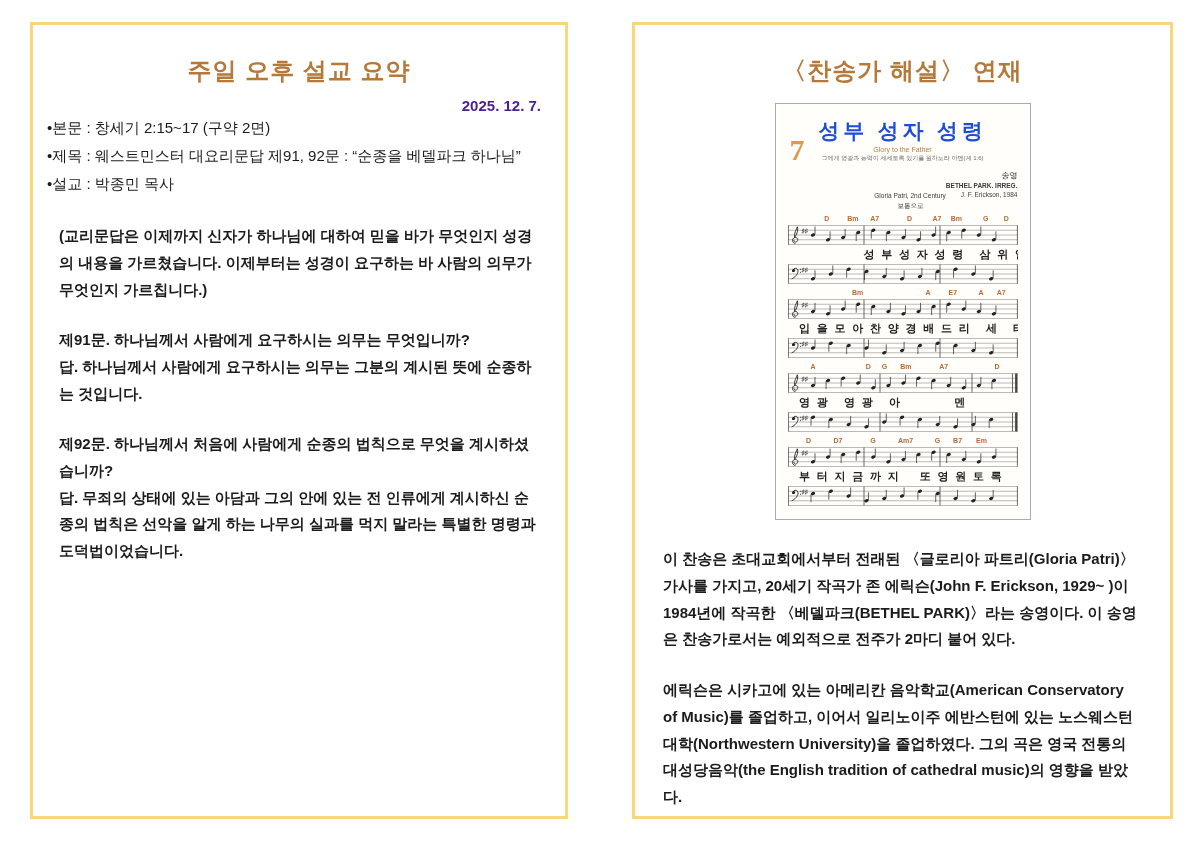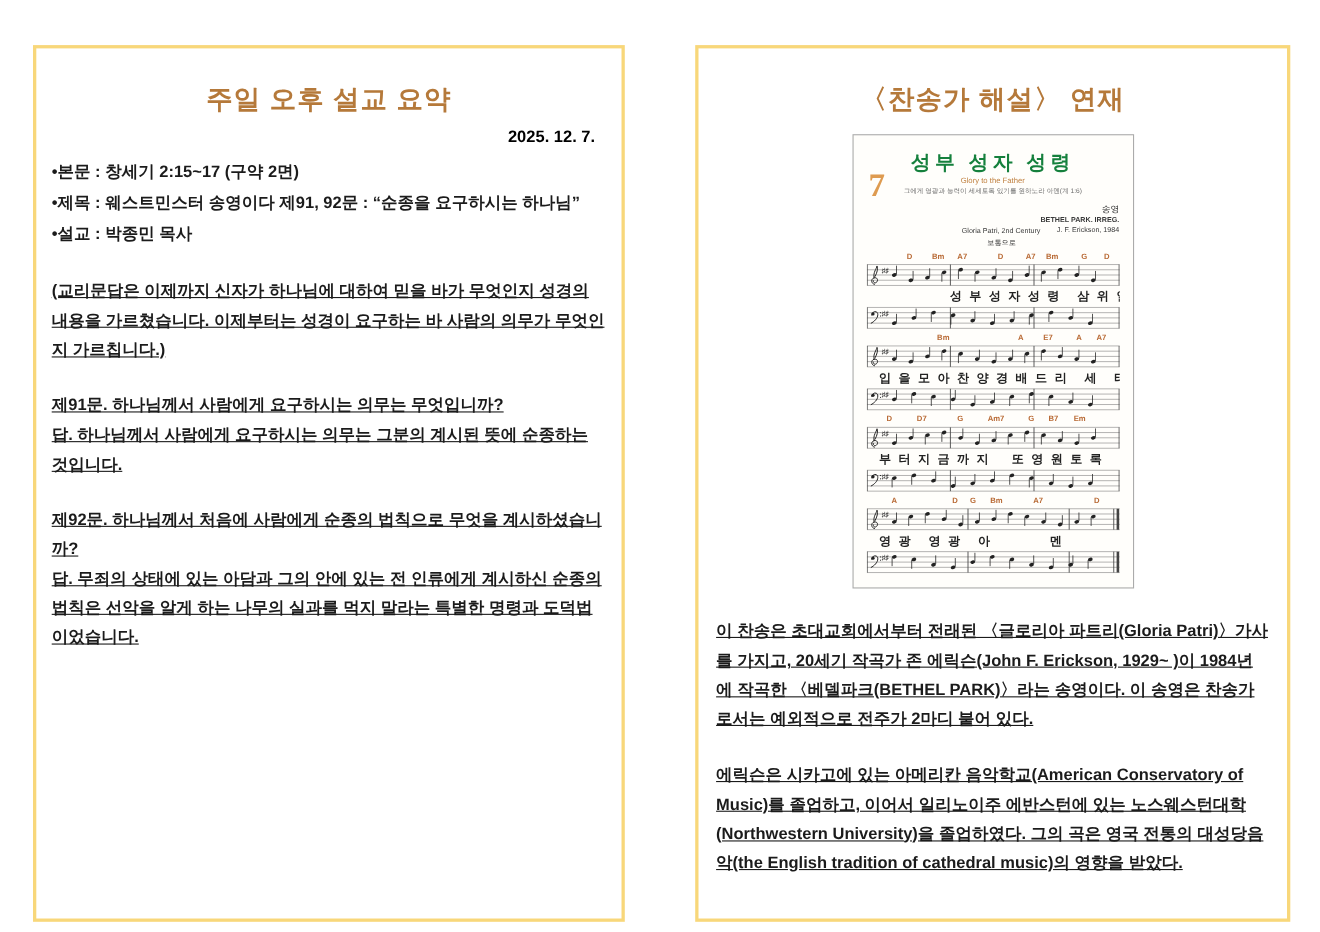--- a/index.html
+++ b/index.html
@@ -2,37 +2,37 @@
 <html><head>
 <meta charset="utf-8">
 <style>
   html,body{margin:0;padding:0;}
   body{
     width:1200px;height:847px;background:#ffffff;position:relative;
     font-family:"Liberation Sans","DejaVu Sans",sans-serif;color:#1b1b1b;
     overflow:hidden;
   }
   .page{
-    position:absolute;top:41px;height:797px;box-sizing:border-box;
+    position:absolute;top:22px;height:797px;box-sizing:border-box;
     border:3px solid #F8D77A;background:#fff;
   }
   .page-left{left:30px;width:538px;}
   .page-right{left:632px;width:541px;}
 
   .doc-title{
     margin:30px 10px 0;text-align:center;
     font-size:24px;font-weight:bold;color:#B5793A;letter-spacing:1px;
   }
   .lp-date{
     margin:10px 24px 0 0;text-align:right;
-    font-size:15px;font-weight:600;color:#000000;
-  }
-  .lp-meta{margin:10px 14px 0;font-size:15px;font-weight:700;line-height:1.85;}
+    font-size:15px;font-weight:600;color:#4c1d95;
+  }
+  .lp-meta{margin:0 14px 0;font-size:15px;font-weight:400;line-height:1.85;}
   .lp-paras{margin:26px 14px 0;font-size:15px;font-weight:600;line-height:1.78;}
-  .para{margin:0 0 24px;white-space:pre-line;text-decoration:underline;}
+  .para{margin:0 12px 24px;white-space:pre-line;}
   .meta-line{white-space:pre-line;}
 
   .rp-subtitle{
     margin:8px 0 0;text-align:center;
     font-size:15px;font-weight:bold;color:#C07A2E;
   }
   .rp-paras{margin:26px 16px 0;font-size:15px;font-weight:600;line-height:1.78;}
 
   
   .sheet{
@@ -41,21 +41,21 @@
     padding:10px 12px 12px;position:relative;
   }
   .sheet-head{position:relative;text-align:center;}
   .sheet-number{
     position:absolute;left:2px;top:18px;
     font-family:"Liberation Serif","DejaVu Serif",serif;
     font-size:30px;font-weight:bold;color:#DE9B50;line-height:1;
   }
   .sheet-title{
     margin-top:3px;font-family:"Liberation Serif","DejaVu Serif",serif;
-    font-size:18px;font-weight:bold;letter-spacing:4px;color:#15803d;
+    font-size:21px;font-weight:bold;letter-spacing:4px;color:#1d4ed8;
   }
   .sheet-sub-en{font-size:7px;color:#C08040;margin-top:1px;}
   .sheet-scripture{font-size:6px;color:#6b6b6b;margin-top:1px;}
   .sheet-byline{
     display:flex;justify-content:flex-end;align-items:flex-end;
     margin-top:7px;font-size:6.5px;color:#3a3a3a;
   }
   .sheet-credits{text-align:right;line-height:1.4;}
   .sheet-category{display:block;font-size:8px;color:#2a2a2a;}
   .sheet-tune{display:block;font-weight:bold;}
@@ -73,21 +73,21 @@
   }
 </style>
 </head>
 <body>
 
 <div class="page page-left">
   <h1 class="doc-title">주일 오후 설교 요약</h1>
   <div class="lp-date">2025. 12. 7.</div>
   <div class="lp-meta">
       <div class="meta-line">•본문 : 창세기 2:15~17 (구약 2면)</div>
-      <div class="meta-line">•제목 : 웨스트민스터 송영이다 제91, 92문 : “순종을 요구하시는 하나님”</div>
+      <div class="meta-line">•제목 : 웨스트민스터 대요리문답 제91, 92문 : “순종을 베델파크 하나님”</div>
       <div class="meta-line">•설교 : 박종민 목사</div>
     </div>
   <div class="lp-paras">
       <div class="para">(교리문답은 이제까지 신자가 하나님에 대하여 믿을 바가 무엇인지 성경의 내용을 가르쳤습니다. 이제부터는 성경이 요구하는 바 사람의 의무가 무엇인지 가르칩니다.)</div>
       <div class="para">제91문. 하나님께서 사람에게 요구하시는 의무는 무엇입니까?
 답. 하나님께서 사람에게 요구하시는 의무는 그분의 계시된 뜻에 순종하는 것입니다.</div>
       <div class="para">제92문. 하나님께서 처음에 사람에게 순종의 법칙으로 무엇을 계시하셨습니까?
 답. 무죄의 상태에 있는 아담과 그의 안에 있는 전 인류에게 계시하신 순종의 법칙은 선악을 알게 하는 나무의 실과를 먹지 말라는 특별한 명령과 도덕법이었습니다.</div>
     </div>
 </div>
@@ -276,107 +276,20 @@
             <ellipse cx="131.9090909090909" cy="8.6" rx="2.2" ry="1.6" transform="rotate(-18 131.9090909090909 8.6)" fill="#222"></ellipse>
             <line x1="129.9090909090909" y1="9.2" x2="129.9090909090909" y2="17.1" stroke="#222" stroke-width="0.7"></line>
             <ellipse cx="149.72727272727272" cy="6.2" rx="2.2" ry="1.6" transform="rotate(-18 149.72727272727272 6.2)" fill="#222"></ellipse>
             <line x1="147.72727272727272" y1="6.8" x2="147.72727272727272" y2="14.7" stroke="#222" stroke-width="0.7"></line>
             <ellipse cx="167.54545454545453" cy="8.6" rx="2.2" ry="1.6" transform="rotate(-18 167.54545454545453 8.6)" fill="#222"></ellipse>
             <line x1="165.54545454545453" y1="9.2" x2="165.54545454545453" y2="17.1" stroke="#222" stroke-width="0.7"></line>
             <ellipse cx="185.36363636363635" cy="13.4" rx="2.2" ry="1.6" transform="rotate(-18 185.36363636363635 13.4)" fill="#222"></ellipse>
             <line x1="187.36363636363635" y1="12.8" x2="187.36363636363635" y2="4.9" stroke="#222" stroke-width="0.7"></line>
             <ellipse cx="203.18181818181816" cy="15.8" rx="2.2" ry="1.6" transform="rotate(-18 203.18181818181816 15.8)" fill="#222"></ellipse>
             <line x1="205.18181818181816" y1="15.200000000000001" x2="205.18181818181816" y2="7.300000000000001" stroke="#222" stroke-width="0.7"></line>
-          </svg>
-        </div>
-        <div class="system">
-          <div class="chordrow">
-            <span style="left: 8%;">D</span>
-            <span style="left: 20%;">D7</span>
-            <span style="left: 36%;">G</span>
-            <span style="left: 48%;">Am7</span>
-            <span style="left: 64%;">G</span>
-            <span style="left: 72%;">B7</span>
-            <span style="left: 82%;">Em</span>
-          </div>
-          <svg viewBox="0 0 230 22" class="staff">
-            <line x1="0" y1="1.5" x2="230" y2="1.5" stroke="#666" stroke-width="0.45"></line>
-            <line x1="0" y1="6.25" x2="230" y2="6.25" stroke="#666" stroke-width="0.45"></line>
-            <line x1="0" y1="11" x2="230" y2="11" stroke="#666" stroke-width="0.45"></line>
-            <line x1="0" y1="15.75" x2="230" y2="15.75" stroke="#666" stroke-width="0.45"></line>
-            <line x1="0" y1="20.5" x2="230" y2="20.5" stroke="#666" stroke-width="0.45"></line>
-            <line x1="0.4" y1="1.5" x2="0.4" y2="20.5" stroke="#444" stroke-width="0.8"></line>
-            <path d="M7 19.5 C3.8 19 3.5 14.5 6.6 13.6 C9.3 12.9 10.6 15.4 9.2 17.2 C7.8 19 5.6 18 5.9 16.2 M6.6 13.6 C5.6 8.5 8.8 5.5 9.3 2.8 C10.2 5.2 9.6 8.8 7.4 12.4" fill="none" stroke="#222" stroke-width="0.9" stroke-linecap="round"></path>
-            <text x="13.5" y="9" font-size="6.5" fill="#222">♯♯</text>
-            <line x1="76" y1="1.5" x2="76" y2="20.5" stroke="#444" stroke-width="0.8"></line>
-            <line x1="152" y1="1.5" x2="152" y2="20.5" stroke="#444" stroke-width="0.8"></line>
-            <line x1="229.4" y1="1.5" x2="229.4" y2="20.5" stroke="#444" stroke-width="0.8"></line>
-            <ellipse cx="25" cy="15.8" rx="2.2" ry="1.6" transform="rotate(-18 25 15.8)" fill="#222"></ellipse>
-            <line x1="27" y1="15.200000000000001" x2="27" y2="7.300000000000001" stroke="#222" stroke-width="0.7"></line>
-            <ellipse cx="40.07692307692308" cy="11" rx="2.2" ry="1.6" transform="rotate(-18 40.07692307692308 11)" fill="#222"></ellipse>
-            <line x1="42.07692307692308" y1="10.4" x2="42.07692307692308" y2="2.5" stroke="#222" stroke-width="0.7"></line>
-            <ellipse cx="55.15384615384615" cy="8.6" rx="2.2" ry="1.6" transform="rotate(-18 55.15384615384615 8.6)" fill="#222"></ellipse>
-            <line x1="53.15384615384615" y1="9.2" x2="53.15384615384615" y2="17.1" stroke="#222" stroke-width="0.7"></line>
-            <ellipse cx="70.23076923076923" cy="6.2" rx="2.2" ry="1.6" transform="rotate(-18 70.23076923076923 6.2)" fill="#222"></ellipse>
-            <line x1="68.23076923076923" y1="6.8" x2="68.23076923076923" y2="14.7" stroke="#222" stroke-width="0.7"></line>
-            <ellipse cx="85.3076923076923" cy="11" rx="2.2" ry="1.6" transform="rotate(-18 85.3076923076923 11)" fill="#222"></ellipse>
-            <line x1="87.3076923076923" y1="10.4" x2="87.3076923076923" y2="2.5" stroke="#222" stroke-width="0.7"></line>
-            <ellipse cx="100.38461538461539" cy="15.8" rx="2.2" ry="1.6" transform="rotate(-18 100.38461538461539 15.8)" fill="#222"></ellipse>
-            <line x1="102.38461538461539" y1="15.200000000000001" x2="102.38461538461539" y2="7.300000000000001" stroke="#222" stroke-width="0.7"></line>
-            <ellipse cx="115.46153846153845" cy="13.4" rx="2.2" ry="1.6" transform="rotate(-18 115.46153846153845 13.4)" fill="#222"></ellipse>
-            <line x1="117.46153846153845" y1="12.8" x2="117.46153846153845" y2="4.9" stroke="#222" stroke-width="0.7"></line>
-            <ellipse cx="130.53846153846155" cy="8.6" rx="2.2" ry="1.6" transform="rotate(-18 130.53846153846155 8.6)" fill="#222"></ellipse>
-            <line x1="128.53846153846155" y1="9.2" x2="128.53846153846155" y2="17.1" stroke="#222" stroke-width="0.7"></line>
-            <ellipse cx="145.6153846153846" cy="6.2" rx="2.2" ry="1.6" transform="rotate(-18 145.6153846153846 6.2)" fill="#222"></ellipse>
-            <line x1="143.6153846153846" y1="6.8" x2="143.6153846153846" y2="14.7" stroke="#222" stroke-width="0.7"></line>
-            <ellipse cx="160.69230769230768" cy="8.6" rx="2.2" ry="1.6" transform="rotate(-18 160.69230769230768 8.6)" fill="#222"></ellipse>
-            <line x1="158.69230769230768" y1="9.2" x2="158.69230769230768" y2="17.1" stroke="#222" stroke-width="0.7"></line>
-            <ellipse cx="175.76923076923077" cy="13.4" rx="2.2" ry="1.6" transform="rotate(-18 175.76923076923077 13.4)" fill="#222"></ellipse>
-            <line x1="177.76923076923077" y1="12.8" x2="177.76923076923077" y2="4.9" stroke="#222" stroke-width="0.7"></line>
-            <ellipse cx="190.84615384615384" cy="15.8" rx="2.2" ry="1.6" transform="rotate(-18 190.84615384615384 15.8)" fill="#222"></ellipse>
-            <line x1="192.84615384615384" y1="15.200000000000001" x2="192.84615384615384" y2="7.300000000000001" stroke="#222" stroke-width="0.7"></line>
-            <ellipse cx="205.9230769230769" cy="11" rx="2.2" ry="1.6" transform="rotate(-18 205.9230769230769 11)" fill="#222"></ellipse>
-            <line x1="207.9230769230769" y1="10.4" x2="207.9230769230769" y2="2.5" stroke="#222" stroke-width="0.7"></line>
-          </svg>
-          <div class="lyricrow" style="padding-left: 5%;">부 터 지 금 까 지    또 영 원 토 록</div>
-          <svg viewBox="0 0 230 22" class="staff">
-            <line x1="0" y1="1.5" x2="230" y2="1.5" stroke="#666" stroke-width="0.45"></line>
-            <line x1="0" y1="6.25" x2="230" y2="6.25" stroke="#666" stroke-width="0.45"></line>
-            <line x1="0" y1="11" x2="230" y2="11" stroke="#666" stroke-width="0.45"></line>
-            <line x1="0" y1="15.75" x2="230" y2="15.75" stroke="#666" stroke-width="0.45"></line>
-            <line x1="0" y1="20.5" x2="230" y2="20.5" stroke="#666" stroke-width="0.45"></line>
-            <line x1="0.4" y1="1.5" x2="0.4" y2="20.5" stroke="#444" stroke-width="0.8"></line>
-            <circle cx="5.6" cy="7.4" r="1.5" fill="#222"></circle>
-            <path d="M4.5 8.5 C4.5 4.5 10 4 10 8 C10 11.5 6.5 14.5 4 15.8 M12.5 6.2 L12.5 6.4 M12.5 9.2 L12.5 9.4" fill="none" stroke="#222" stroke-width="0.9" stroke-linecap="round"></path>
-            <text x="13.5" y="9" font-size="6.5" fill="#222">♯♯</text>
-            <line x1="76" y1="1.5" x2="76" y2="20.5" stroke="#444" stroke-width="0.8"></line>
-            <line x1="152" y1="1.5" x2="152" y2="20.5" stroke="#444" stroke-width="0.8"></line>
-            <line x1="229.4" y1="1.5" x2="229.4" y2="20.5" stroke="#444" stroke-width="0.8"></line>
-            <ellipse cx="25" cy="8.6" rx="2.2" ry="1.6" transform="rotate(-18 25 8.6)" fill="#222"></ellipse>
-            <line x1="23" y1="9.2" x2="23" y2="17.1" stroke="#222" stroke-width="0.7"></line>
-            <ellipse cx="42.81818181818181" cy="6.2" rx="2.2" ry="1.6" transform="rotate(-18 42.81818181818181 6.2)" fill="#222"></ellipse>
-            <line x1="40.81818181818181" y1="6.8" x2="40.81818181818181" y2="14.7" stroke="#222" stroke-width="0.7"></line>
-            <ellipse cx="60.63636363636363" cy="11" rx="2.2" ry="1.6" transform="rotate(-18 60.63636363636363 11)" fill="#222"></ellipse>
-            <line x1="62.63636363636363" y1="10.4" x2="62.63636363636363" y2="2.5" stroke="#222" stroke-width="0.7"></line>
-            <ellipse cx="78.45454545454545" cy="15.8" rx="2.2" ry="1.6" transform="rotate(-18 78.45454545454545 15.8)" fill="#222"></ellipse>
-            <line x1="80.45454545454545" y1="15.200000000000001" x2="80.45454545454545" y2="7.300000000000001" stroke="#222" stroke-width="0.7"></line>
-            <ellipse cx="96.27272727272727" cy="13.4" rx="2.2" ry="1.6" transform="rotate(-18 96.27272727272727 13.4)" fill="#222"></ellipse>
-            <line x1="98.27272727272727" y1="12.8" x2="98.27272727272727" y2="4.9" stroke="#222" stroke-width="0.7"></line>
-            <ellipse cx="114.09090909090908" cy="11" rx="2.2" ry="1.6" transform="rotate(-18 114.09090909090908 11)" fill="#222"></ellipse>
-            <line x1="116.09090909090908" y1="10.4" x2="116.09090909090908" y2="2.5" stroke="#222" stroke-width="0.7"></line>
-            <ellipse cx="131.9090909090909" cy="6.2" rx="2.2" ry="1.6" transform="rotate(-18 131.9090909090909 6.2)" fill="#222"></ellipse>
-            <line x1="129.9090909090909" y1="6.8" x2="129.9090909090909" y2="14.7" stroke="#222" stroke-width="0.7"></line>
-            <ellipse cx="149.72727272727272" cy="8.6" rx="2.2" ry="1.6" transform="rotate(-18 149.72727272727272 8.6)" fill="#222"></ellipse>
-            <line x1="147.72727272727272" y1="9.2" x2="147.72727272727272" y2="17.1" stroke="#222" stroke-width="0.7"></line>
-            <ellipse cx="167.54545454545453" cy="13.4" rx="2.2" ry="1.6" transform="rotate(-18 167.54545454545453 13.4)" fill="#222"></ellipse>
-            <line x1="169.54545454545453" y1="12.8" x2="169.54545454545453" y2="4.9" stroke="#222" stroke-width="0.7"></line>
-            <ellipse cx="185.36363636363635" cy="15.8" rx="2.2" ry="1.6" transform="rotate(-18 185.36363636363635 15.8)" fill="#222"></ellipse>
-            <line x1="187.36363636363635" y1="15.200000000000001" x2="187.36363636363635" y2="7.300000000000001" stroke="#222" stroke-width="0.7"></line>
-            <ellipse cx="203.18181818181816" cy="13.4" rx="2.2" ry="1.6" transform="rotate(-18 203.18181818181816 13.4)" fill="#222"></ellipse>
-            <line x1="205.18181818181816" y1="12.8" x2="205.18181818181816" y2="4.9" stroke="#222" stroke-width="0.7"></line>
           </svg>
         </div>
         <div class="system">
           <div class="chordrow">
             <span style="left: 10%;">A</span>
             <span style="left: 34%;">D</span>
             <span style="left: 41%;">G</span>
             <span style="left: 49%;">Bm</span>
             <span style="left: 66%;">A7</span>
             <span style="left: 90%;">D</span>
@@ -453,20 +366,107 @@
             <ellipse cx="149.72727272727272" cy="13.4" rx="2.2" ry="1.6" transform="rotate(-18 149.72727272727272 13.4)" fill="#222"></ellipse>
             <line x1="151.72727272727272" y1="12.8" x2="151.72727272727272" y2="4.9" stroke="#222" stroke-width="0.7"></line>
             <ellipse cx="167.54545454545453" cy="15.8" rx="2.2" ry="1.6" transform="rotate(-18 167.54545454545453 15.8)" fill="#222"></ellipse>
             <line x1="169.54545454545453" y1="15.200000000000001" x2="169.54545454545453" y2="7.300000000000001" stroke="#222" stroke-width="0.7"></line>
             <ellipse cx="185.36363636363635" cy="13.4" rx="2.2" ry="1.6" transform="rotate(-18 185.36363636363635 13.4)" fill="#222"></ellipse>
             <line x1="187.36363636363635" y1="12.8" x2="187.36363636363635" y2="4.9" stroke="#222" stroke-width="0.7"></line>
             <ellipse cx="203.18181818181816" cy="8.6" rx="2.2" ry="1.6" transform="rotate(-18 203.18181818181816 8.6)" fill="#222"></ellipse>
             <line x1="201.18181818181816" y1="9.2" x2="201.18181818181816" y2="17.1" stroke="#222" stroke-width="0.7"></line>
           </svg>
         </div>
+        <div class="system">
+          <div class="chordrow">
+            <span style="left: 8%;">D</span>
+            <span style="left: 20%;">D7</span>
+            <span style="left: 36%;">G</span>
+            <span style="left: 48%;">Am7</span>
+            <span style="left: 64%;">G</span>
+            <span style="left: 72%;">B7</span>
+            <span style="left: 82%;">Em</span>
+          </div>
+          <svg viewBox="0 0 230 22" class="staff">
+            <line x1="0" y1="1.5" x2="230" y2="1.5" stroke="#666" stroke-width="0.45"></line>
+            <line x1="0" y1="6.25" x2="230" y2="6.25" stroke="#666" stroke-width="0.45"></line>
+            <line x1="0" y1="11" x2="230" y2="11" stroke="#666" stroke-width="0.45"></line>
+            <line x1="0" y1="15.75" x2="230" y2="15.75" stroke="#666" stroke-width="0.45"></line>
+            <line x1="0" y1="20.5" x2="230" y2="20.5" stroke="#666" stroke-width="0.45"></line>
+            <line x1="0.4" y1="1.5" x2="0.4" y2="20.5" stroke="#444" stroke-width="0.8"></line>
+            <path d="M7 19.5 C3.8 19 3.5 14.5 6.6 13.6 C9.3 12.9 10.6 15.4 9.2 17.2 C7.8 19 5.6 18 5.9 16.2 M6.6 13.6 C5.6 8.5 8.8 5.5 9.3 2.8 C10.2 5.2 9.6 8.8 7.4 12.4" fill="none" stroke="#222" stroke-width="0.9" stroke-linecap="round"></path>
+            <text x="13.5" y="9" font-size="6.5" fill="#222">♯♯</text>
+            <line x1="76" y1="1.5" x2="76" y2="20.5" stroke="#444" stroke-width="0.8"></line>
+            <line x1="152" y1="1.5" x2="152" y2="20.5" stroke="#444" stroke-width="0.8"></line>
+            <line x1="229.4" y1="1.5" x2="229.4" y2="20.5" stroke="#444" stroke-width="0.8"></line>
+            <ellipse cx="25" cy="15.8" rx="2.2" ry="1.6" transform="rotate(-18 25 15.8)" fill="#222"></ellipse>
+            <line x1="27" y1="15.200000000000001" x2="27" y2="7.300000000000001" stroke="#222" stroke-width="0.7"></line>
+            <ellipse cx="40.07692307692308" cy="11" rx="2.2" ry="1.6" transform="rotate(-18 40.07692307692308 11)" fill="#222"></ellipse>
+            <line x1="42.07692307692308" y1="10.4" x2="42.07692307692308" y2="2.5" stroke="#222" stroke-width="0.7"></line>
+            <ellipse cx="55.15384615384615" cy="8.6" rx="2.2" ry="1.6" transform="rotate(-18 55.15384615384615 8.6)" fill="#222"></ellipse>
+            <line x1="53.15384615384615" y1="9.2" x2="53.15384615384615" y2="17.1" stroke="#222" stroke-width="0.7"></line>
+            <ellipse cx="70.23076923076923" cy="6.2" rx="2.2" ry="1.6" transform="rotate(-18 70.23076923076923 6.2)" fill="#222"></ellipse>
+            <line x1="68.23076923076923" y1="6.8" x2="68.23076923076923" y2="14.7" stroke="#222" stroke-width="0.7"></line>
+            <ellipse cx="85.3076923076923" cy="11" rx="2.2" ry="1.6" transform="rotate(-18 85.3076923076923 11)" fill="#222"></ellipse>
+            <line x1="87.3076923076923" y1="10.4" x2="87.3076923076923" y2="2.5" stroke="#222" stroke-width="0.7"></line>
+            <ellipse cx="100.38461538461539" cy="15.8" rx="2.2" ry="1.6" transform="rotate(-18 100.38461538461539 15.8)" fill="#222"></ellipse>
+            <line x1="102.38461538461539" y1="15.200000000000001" x2="102.38461538461539" y2="7.300000000000001" stroke="#222" stroke-width="0.7"></line>
+            <ellipse cx="115.46153846153845" cy="13.4" rx="2.2" ry="1.6" transform="rotate(-18 115.46153846153845 13.4)" fill="#222"></ellipse>
+            <line x1="117.46153846153845" y1="12.8" x2="117.46153846153845" y2="4.9" stroke="#222" stroke-width="0.7"></line>
+            <ellipse cx="130.53846153846155" cy="8.6" rx="2.2" ry="1.6" transform="rotate(-18 130.53846153846155 8.6)" fill="#222"></ellipse>
+            <line x1="128.53846153846155" y1="9.2" x2="128.53846153846155" y2="17.1" stroke="#222" stroke-width="0.7"></line>
+            <ellipse cx="145.6153846153846" cy="6.2" rx="2.2" ry="1.6" transform="rotate(-18 145.6153846153846 6.2)" fill="#222"></ellipse>
+            <line x1="143.6153846153846" y1="6.8" x2="143.6153846153846" y2="14.7" stroke="#222" stroke-width="0.7"></line>
+            <ellipse cx="160.69230769230768" cy="8.6" rx="2.2" ry="1.6" transform="rotate(-18 160.69230769230768 8.6)" fill="#222"></ellipse>
+            <line x1="158.69230769230768" y1="9.2" x2="158.69230769230768" y2="17.1" stroke="#222" stroke-width="0.7"></line>
+            <ellipse cx="175.76923076923077" cy="13.4" rx="2.2" ry="1.6" transform="rotate(-18 175.76923076923077 13.4)" fill="#222"></ellipse>
+            <line x1="177.76923076923077" y1="12.8" x2="177.76923076923077" y2="4.9" stroke="#222" stroke-width="0.7"></line>
+            <ellipse cx="190.84615384615384" cy="15.8" rx="2.2" ry="1.6" transform="rotate(-18 190.84615384615384 15.8)" fill="#222"></ellipse>
+            <line x1="192.84615384615384" y1="15.200000000000001" x2="192.84615384615384" y2="7.300000000000001" stroke="#222" stroke-width="0.7"></line>
+            <ellipse cx="205.9230769230769" cy="11" rx="2.2" ry="1.6" transform="rotate(-18 205.9230769230769 11)" fill="#222"></ellipse>
+            <line x1="207.9230769230769" y1="10.4" x2="207.9230769230769" y2="2.5" stroke="#222" stroke-width="0.7"></line>
+          </svg>
+          <div class="lyricrow" style="padding-left: 5%;">부 터 지 금 까 지    또 영 원 토 록</div>
+          <svg viewBox="0 0 230 22" class="staff">
+            <line x1="0" y1="1.5" x2="230" y2="1.5" stroke="#666" stroke-width="0.45"></line>
+            <line x1="0" y1="6.25" x2="230" y2="6.25" stroke="#666" stroke-width="0.45"></line>
+            <line x1="0" y1="11" x2="230" y2="11" stroke="#666" stroke-width="0.45"></line>
+            <line x1="0" y1="15.75" x2="230" y2="15.75" stroke="#666" stroke-width="0.45"></line>
+            <line x1="0" y1="20.5" x2="230" y2="20.5" stroke="#666" stroke-width="0.45"></line>
+            <line x1="0.4" y1="1.5" x2="0.4" y2="20.5" stroke="#444" stroke-width="0.8"></line>
+            <circle cx="5.6" cy="7.4" r="1.5" fill="#222"></circle>
+            <path d="M4.5 8.5 C4.5 4.5 10 4 10 8 C10 11.5 6.5 14.5 4 15.8 M12.5 6.2 L12.5 6.4 M12.5 9.2 L12.5 9.4" fill="none" stroke="#222" stroke-width="0.9" stroke-linecap="round"></path>
+            <text x="13.5" y="9" font-size="6.5" fill="#222">♯♯</text>
+            <line x1="76" y1="1.5" x2="76" y2="20.5" stroke="#444" stroke-width="0.8"></line>
+            <line x1="152" y1="1.5" x2="152" y2="20.5" stroke="#444" stroke-width="0.8"></line>
+            <line x1="229.4" y1="1.5" x2="229.4" y2="20.5" stroke="#444" stroke-width="0.8"></line>
+            <ellipse cx="25" cy="8.6" rx="2.2" ry="1.6" transform="rotate(-18 25 8.6)" fill="#222"></ellipse>
+            <line x1="23" y1="9.2" x2="23" y2="17.1" stroke="#222" stroke-width="0.7"></line>
+            <ellipse cx="42.81818181818181" cy="6.2" rx="2.2" ry="1.6" transform="rotate(-18 42.81818181818181 6.2)" fill="#222"></ellipse>
+            <line x1="40.81818181818181" y1="6.8" x2="40.81818181818181" y2="14.7" stroke="#222" stroke-width="0.7"></line>
+            <ellipse cx="60.63636363636363" cy="11" rx="2.2" ry="1.6" transform="rotate(-18 60.63636363636363 11)" fill="#222"></ellipse>
+            <line x1="62.63636363636363" y1="10.4" x2="62.63636363636363" y2="2.5" stroke="#222" stroke-width="0.7"></line>
+            <ellipse cx="78.45454545454545" cy="15.8" rx="2.2" ry="1.6" transform="rotate(-18 78.45454545454545 15.8)" fill="#222"></ellipse>
+            <line x1="80.45454545454545" y1="15.200000000000001" x2="80.45454545454545" y2="7.300000000000001" stroke="#222" stroke-width="0.7"></line>
+            <ellipse cx="96.27272727272727" cy="13.4" rx="2.2" ry="1.6" transform="rotate(-18 96.27272727272727 13.4)" fill="#222"></ellipse>
+            <line x1="98.27272727272727" y1="12.8" x2="98.27272727272727" y2="4.9" stroke="#222" stroke-width="0.7"></line>
+            <ellipse cx="114.09090909090908" cy="11" rx="2.2" ry="1.6" transform="rotate(-18 114.09090909090908 11)" fill="#222"></ellipse>
+            <line x1="116.09090909090908" y1="10.4" x2="116.09090909090908" y2="2.5" stroke="#222" stroke-width="0.7"></line>
+            <ellipse cx="131.9090909090909" cy="6.2" rx="2.2" ry="1.6" transform="rotate(-18 131.9090909090909 6.2)" fill="#222"></ellipse>
+            <line x1="129.9090909090909" y1="6.8" x2="129.9090909090909" y2="14.7" stroke="#222" stroke-width="0.7"></line>
+            <ellipse cx="149.72727272727272" cy="8.6" rx="2.2" ry="1.6" transform="rotate(-18 149.72727272727272 8.6)" fill="#222"></ellipse>
+            <line x1="147.72727272727272" y1="9.2" x2="147.72727272727272" y2="17.1" stroke="#222" stroke-width="0.7"></line>
+            <ellipse cx="167.54545454545453" cy="13.4" rx="2.2" ry="1.6" transform="rotate(-18 167.54545454545453 13.4)" fill="#222"></ellipse>
+            <line x1="169.54545454545453" y1="12.8" x2="169.54545454545453" y2="4.9" stroke="#222" stroke-width="0.7"></line>
+            <ellipse cx="185.36363636363635" cy="15.8" rx="2.2" ry="1.6" transform="rotate(-18 185.36363636363635 15.8)" fill="#222"></ellipse>
+            <line x1="187.36363636363635" y1="15.200000000000001" x2="187.36363636363635" y2="7.300000000000001" stroke="#222" stroke-width="0.7"></line>
+            <ellipse cx="203.18181818181816" cy="13.4" rx="2.2" ry="1.6" transform="rotate(-18 203.18181818181816 13.4)" fill="#222"></ellipse>
+            <line x1="205.18181818181816" y1="12.8" x2="205.18181818181816" y2="4.9" stroke="#222" stroke-width="0.7"></line>
+          </svg>
+        </div>
       </div>
   </div>
 
   <div class="rp-paras">
       <div class="para">이 찬송은 초대교회에서부터 전래된 〈글로리아 파트리(Gloria Patri)〉가사를 가지고, 20세기 작곡가 존 에릭슨(John F. Erickson, 1929~ )이 1984년에 작곡한 〈베델파크(BETHEL PARK)〉라는 송영이다. 이 송영은 찬송가로서는 예외적으로 전주가 2마디 붙어 있다.</div>
       <div class="para">에릭슨은 시카고에 있는 아메리칸 음악학교(American Conservatory of Music)를 졸업하고, 이어서 일리노이주 에반스턴에 있는 노스웨스턴대학(Northwestern University)을 졸업하였다. 그의 곡은 영국 전통의 대성당음악(the English tradition of cathedral music)의 영향을 받았다.</div>
     </div>
 </div>
 
 </body></html>

